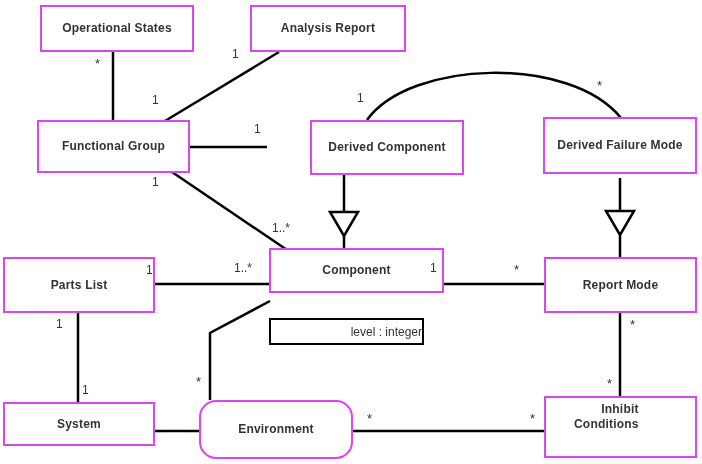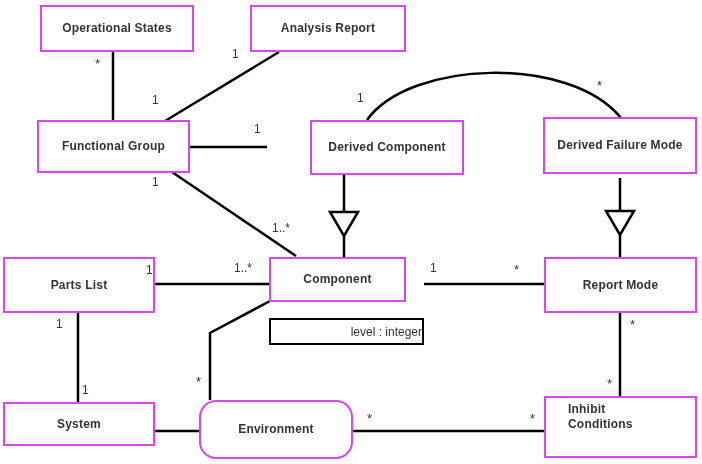--- a/index.html
+++ b/index.html
@@ -39,23 +39,23 @@
     justify-content: center;
     font-size: 12px;
     color: #333333;
     letter-spacing: 0.2px;
     line-height: 1.25;
     text-align: center;
     padding: 0 4px;
   }
   .uml-name-compartment.align-left {
     justify-content: flex-start;
-    text-align: left;
+    text-align: right;
     align-items: flex-start;
-    padding: 4px 0 0 22px;
+    padding: 4px 0 0 28px;
   }
   .uml-attr-box {
     position: absolute;
     box-sizing: border-box;
     border: 2px solid #000000;
     background: #ffffff;
     display: flex;
     align-items: center;
     justify-content: flex-end;
     font-size: 12px;
@@ -131,21 +131,21 @@
   </div>
 
   <div class="uml-class" style="left:543px; top:117px; width:154px; height:57px;">
     <div class="uml-name-compartment">Derived Failure Mode</div>
   </div>
 
   <div class="uml-class" style="left:3px; top:257px; width:152px; height:56px;">
     <div class="uml-name-compartment">Parts List</div>
   </div>
 
-  <div class="uml-class" style="left:269px; top:257px; width:137px; height:45px;">
+  <div class="uml-class" style="left:269px; top:248px; width:175px; height:45px;">
     <div class="uml-name-compartment">Component</div>
   </div>
   <div class="uml-attr-box" style="left:269px; top:318px; width:155px; height:27px;">
     <span>level : integer</span>
   </div>
 
   <div class="uml-class" style="left:544px; top:257px; width:153px; height:56px;">
     <div class="uml-name-compartment">Report Mode</div>
   </div>
 

